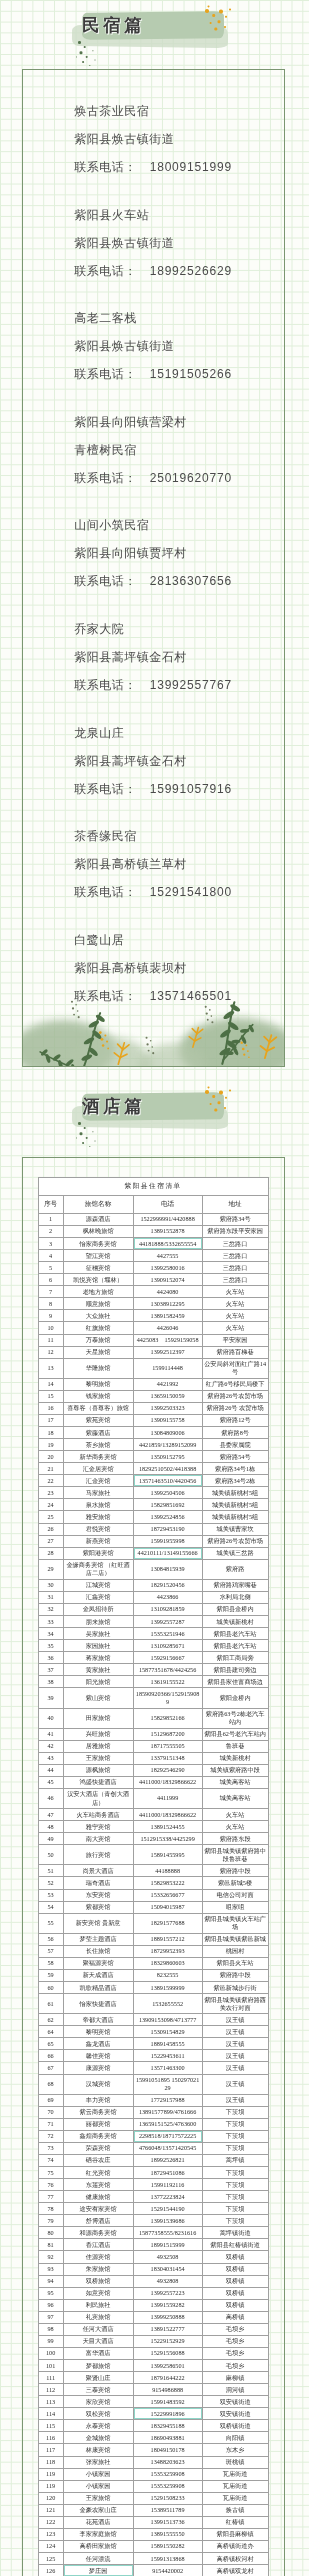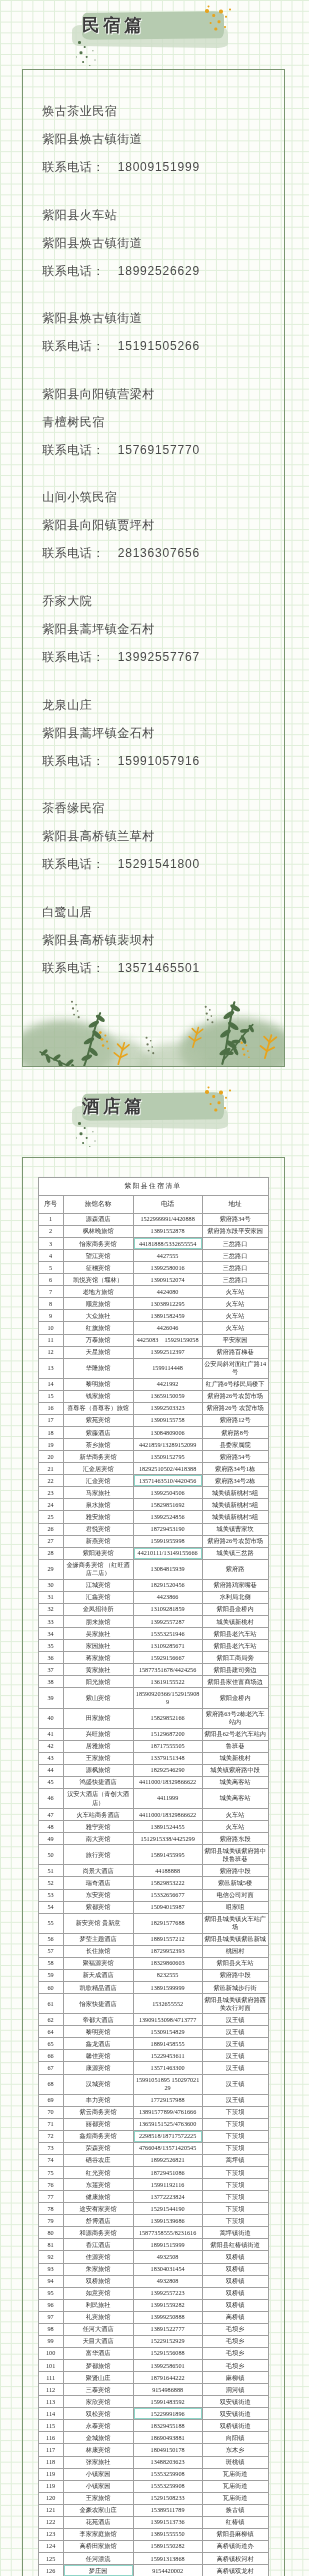--- a/index.html
+++ b/index.html
@@ -27,21 +27,21 @@
   .dots-orange{width:3.6px;height:3.6px;background:#e7a41e;
     box-shadow:6.7px 4.6px 0 -0.5px #e7a41e,14px 0.5px 0 0 #e7a41e,3.6px 12px 0 -1px #e7a41e,
       12px 10.8px 0 -0.5px #e7a41e,19px 5.7px 0 -1px #e7a41e,8.8px 18px 0 -0.5px #e7a41e,
       18px 16px 0 -1px #e7a41e,23px -1.5px 0 -1px #e7a41e,1.5px -4.6px 0 -1px #e7a41e;}
   .dots-green{width:2.6px;height:2.6px;background:#56754e;
     box-shadow:5.2px 4.6px 0 -0.5px #56754e,1.5px 10.3px 0 0 #56754e,7.2px 14.4px 0 -0.5px #56754e,
       13.4px 8.2px 0 -1px #56754e,3.6px 19.6px 0 -0.5px #56754e,10.3px 23px 0 -1px #56754e,
       15.5px 17.5px 0 -1px #56754e,-3.1px 14.4px 0 -1px #56754e;}
   
   .card{position:absolute;left:21.6px;width:263px;border:1px solid #7b9671;box-sizing:border-box;overflow:hidden;}
-  .card-homestay{top:69px;height:998px;}
+  .card-homestay{top:69px;height:998px;padding-left:32px;}
   .card-hotel{top:1157px;height:1825px;}
   
   .entries{padding:27px 0 0 19.6px;}
   .entry{margin-bottom:19.6px;}
   .entry p{margin:0;line-height:28px;font-size:12px;color:#4a4a4a;letter-spacing:0.5px;}
   .ph-num{margin-left:13px;letter-spacing:0.8px;}
   
   table.hotel-table{width:230px;margin:18.5px auto 0;border-collapse:collapse;background:#fff;
     font-family:"Liberation Serif", serif;color:#2d2d2d;table-layout:fixed;}
   .hotel-table th,.hotel-table td{border:0.5px solid #a0a0a0;text-align:center;font-weight:400;word-break:break-all;}
@@ -118,28 +118,29 @@
           <p><span>联系电话：</span><span class="ph-num">18009151999</span></p>
         </div>
 
         <div class="entry">
           <p>紫阳县火车站</p>
           <p>紫阳县焕古镇街道</p>
           <p><span>联系电话：</span><span class="ph-num">18992526629</span></p>
         </div>
 
         <div class="entry">
+          <p>高老二客栈</p>
           <p>紫阳县焕古镇街道</p>
           <p><span>联系电话：</span><span class="ph-num">15191505266</span></p>
         </div>
 
         <div class="entry">
           <p>紫阳县向阳镇营梁村</p>
           <p>青檀树民宿</p>
-          <p><span>联系电话：</span><span class="ph-num">15769157770</span></p>
+          <p><span>联系电话：</span><span class="ph-num">25019620770</span></p>
         </div>
 
         <div class="entry">
           <p>山间小筑民宿</p>
           <p>紫阳县向阳镇贾坪村</p>
           <p><span>联系电话：</span><span class="ph-num">28136307656</span></p>
         </div>
 
         <div class="entry">
           <p>乔家大院</p>

